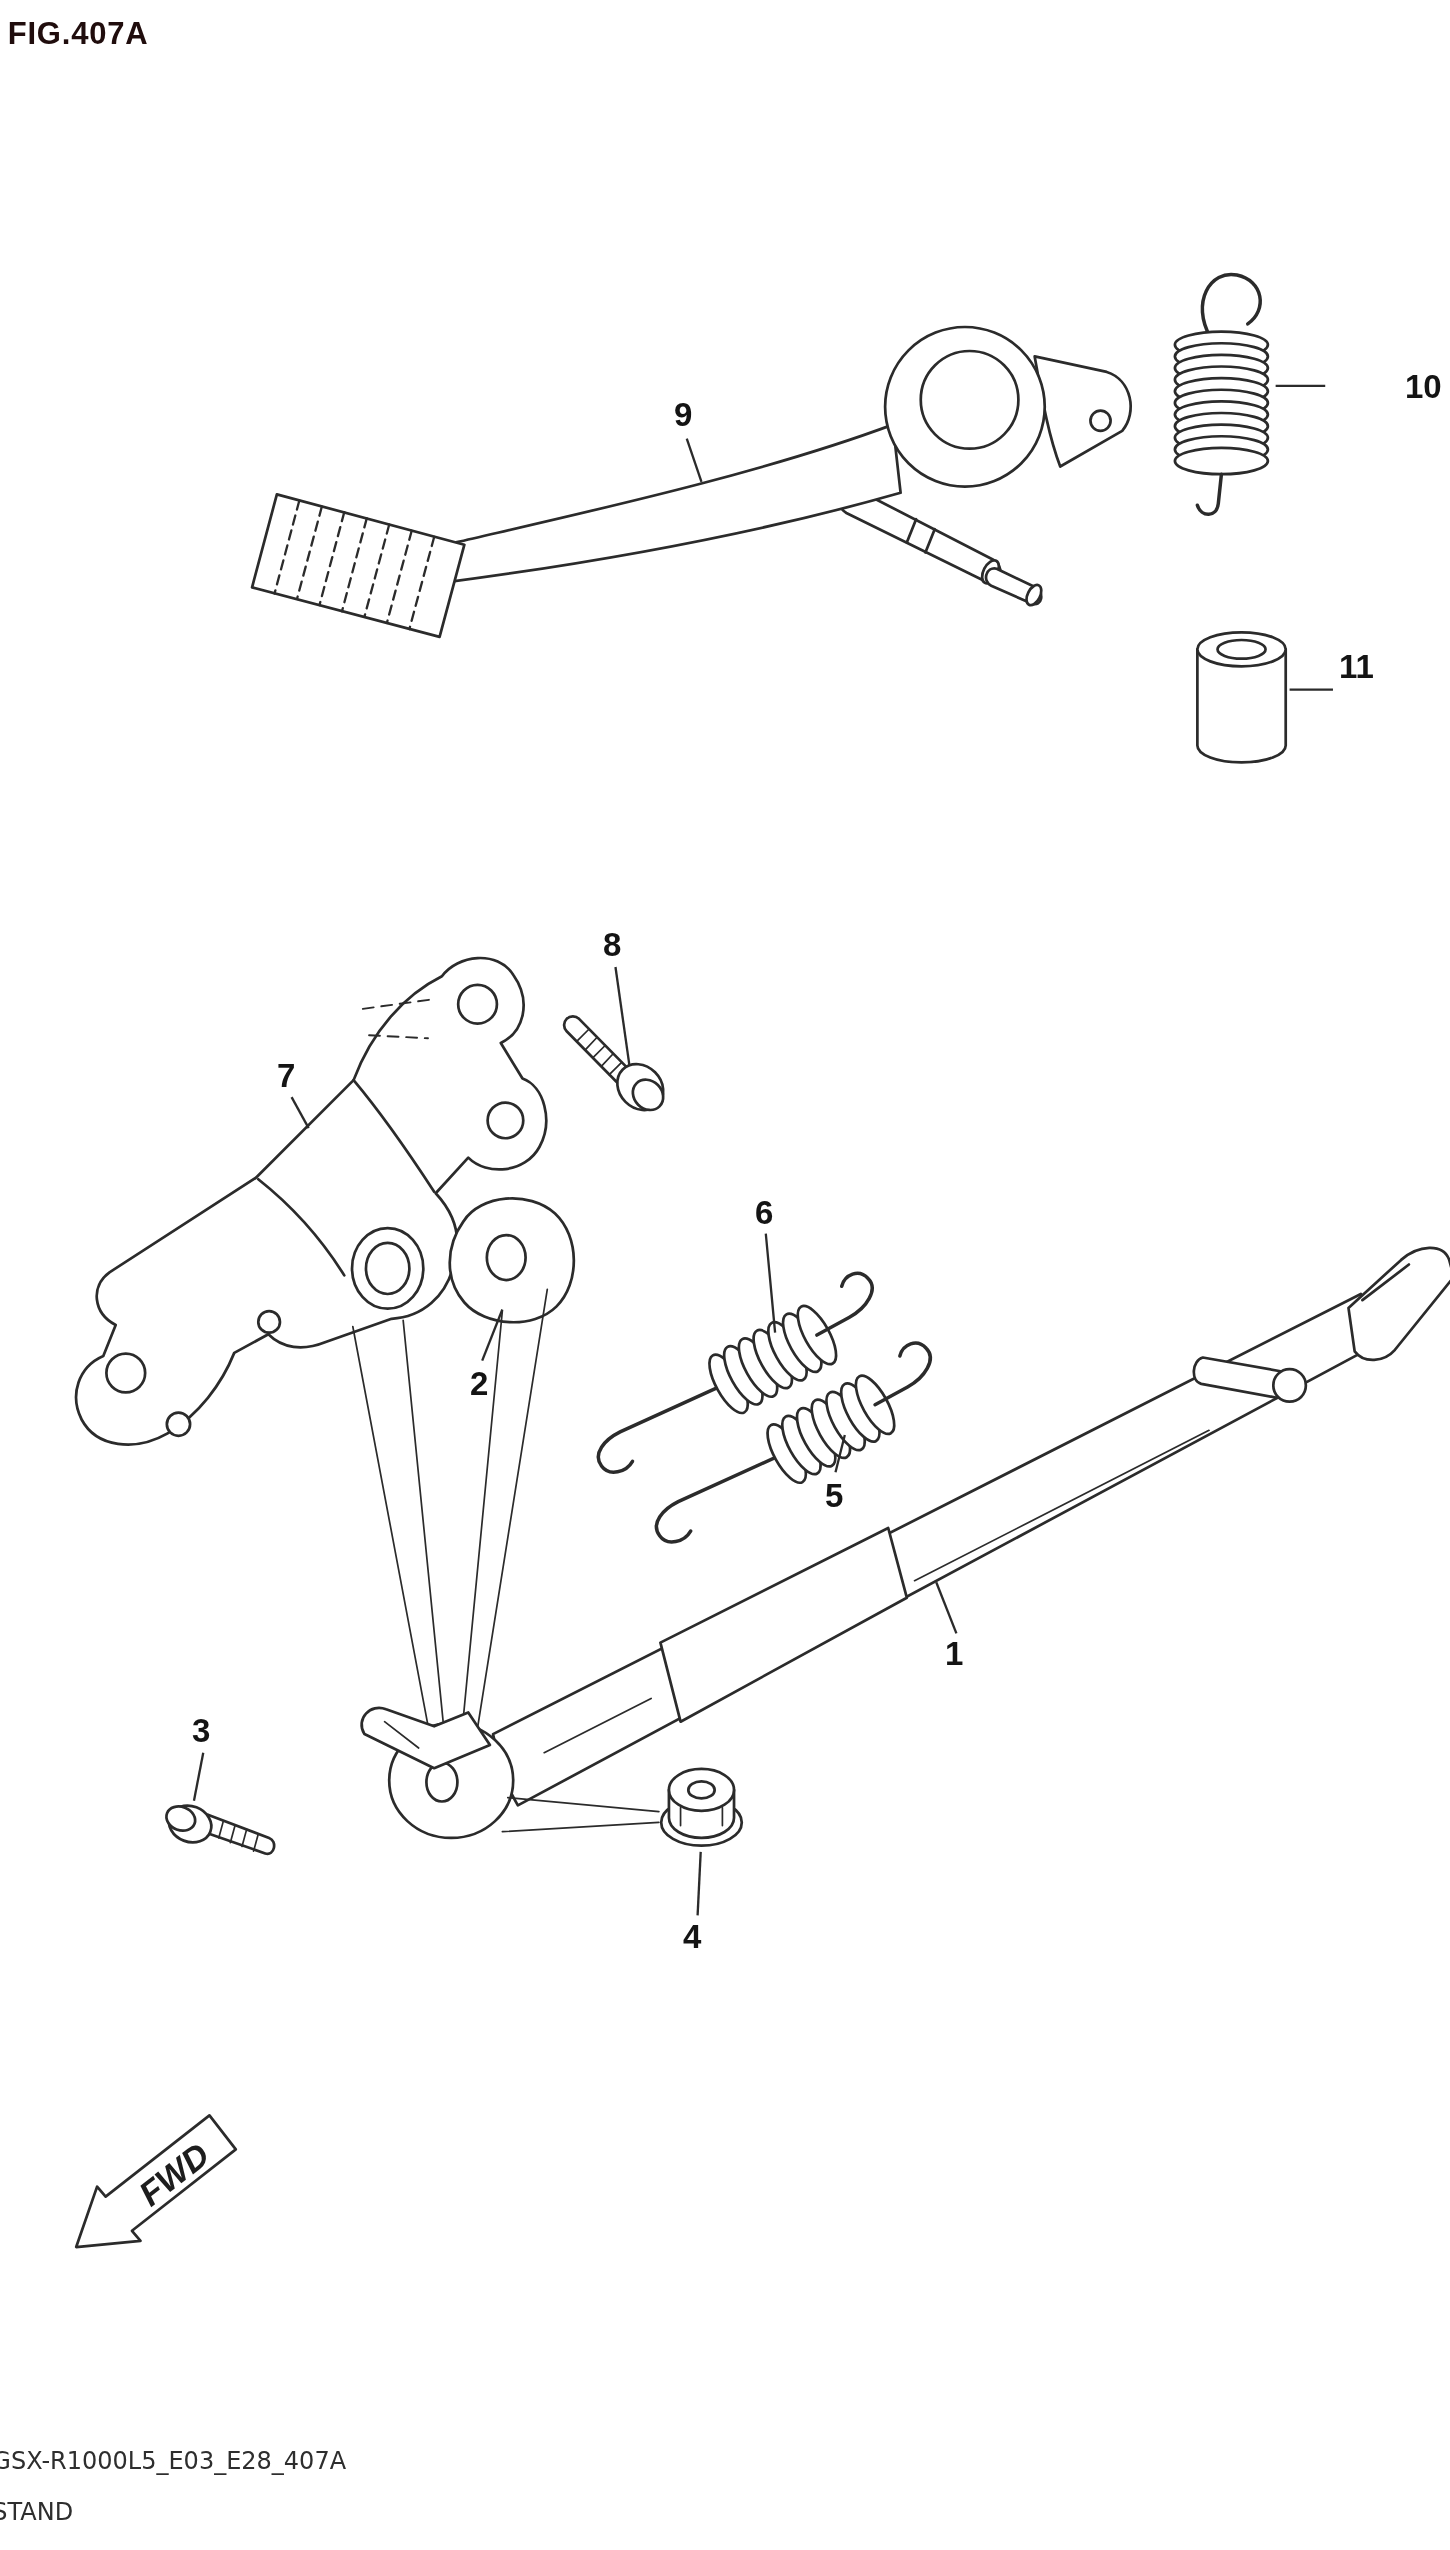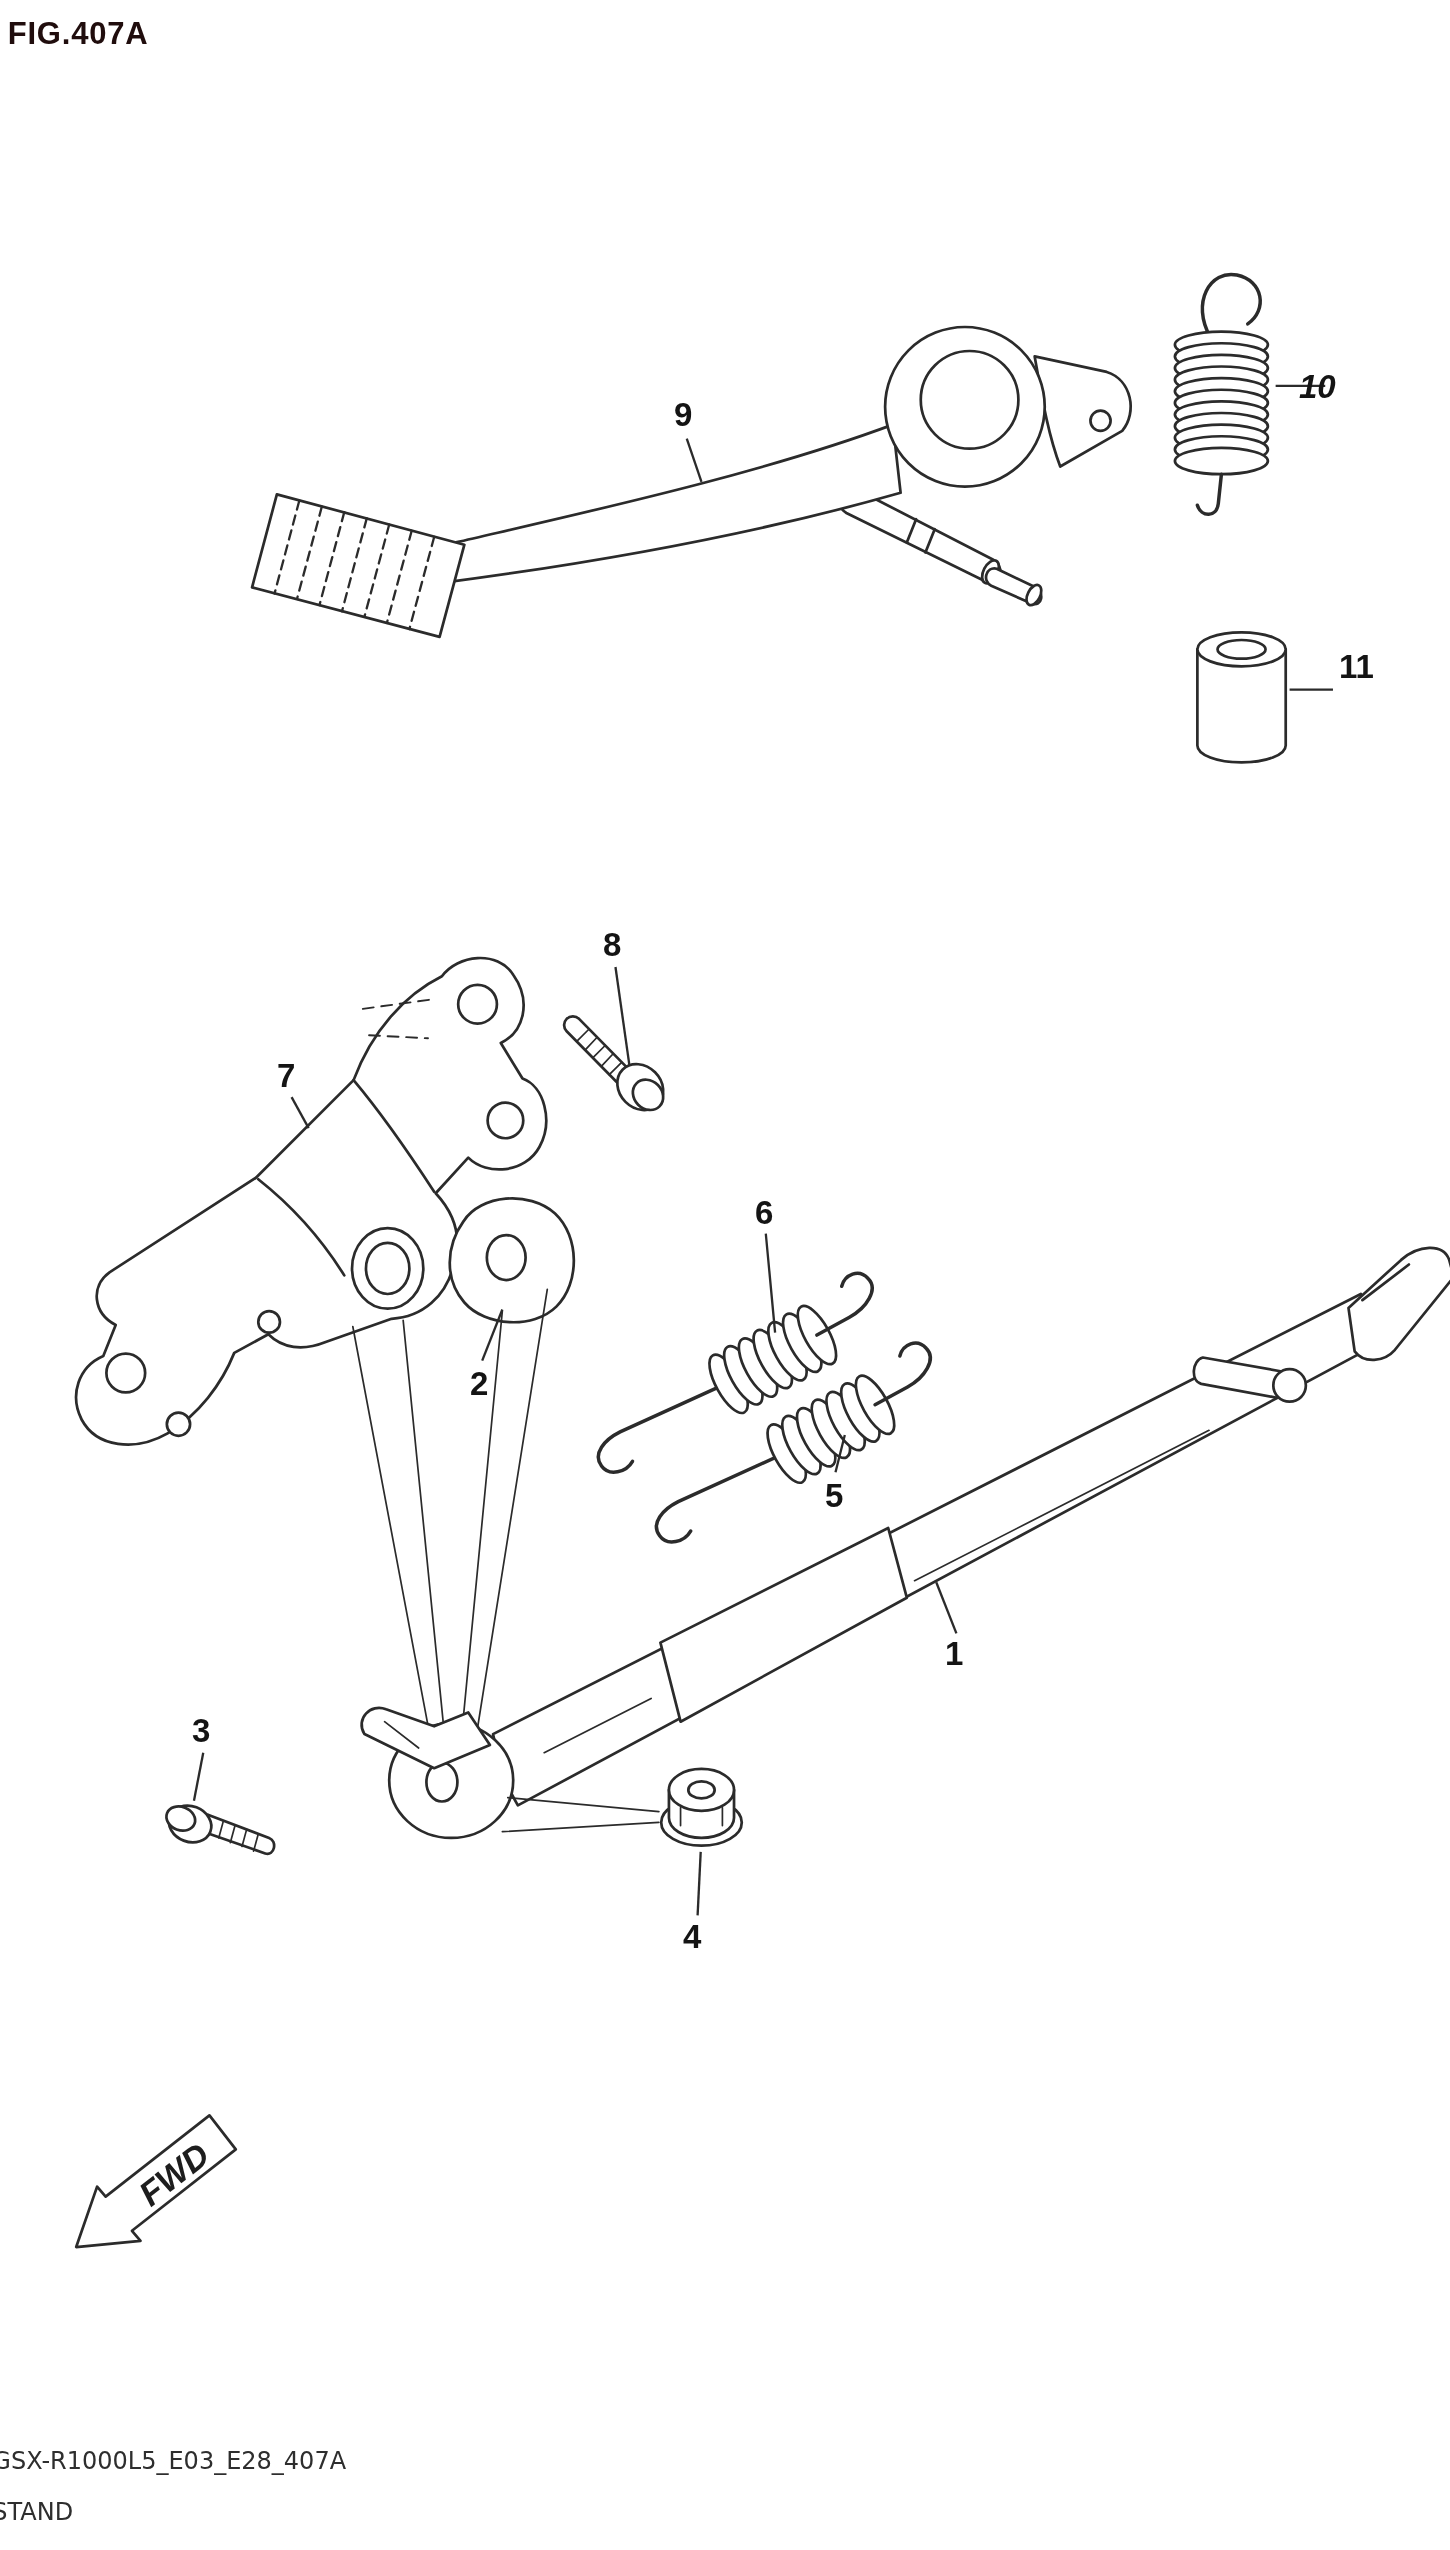--- a/index.html
+++ b/index.html
@@ -213,20 +213,20 @@
 
   <div class="callout" style="left:945px; top:1637px;">1</div>
   <div class="callout" style="left:470px;  top:1367px;">2</div>
   <div class="callout" style="left:192px;  top:1714px;">3</div>
   <div class="callout" style="left:683px;  top:1920px;">4</div>
   <div class="callout" style="left:825px; top:1479px;">5</div>
   <div class="callout" style="left:755px;  top:1196px;">6</div>
   <div class="callout" style="left:277px;  top:1059px;">7</div>
   <div class="callout" style="left:603px;  top:928px;">8</div>
   <div class="callout" style="left:674px;  top:398px;">9</div>
-  <div class="callout" style="left:1299px; top:370px;font-style:italic;">10</div>
+  <div class="callout" style="left:1405px; top:370px;">10</div>
   <div class="callout" style="left:1339px; top:650px;">11</div>
 
   <div class="footer-line footer-code">GSX-R1000L5_E03_E28_407A</div>
   <div class="footer-line footer-title">STAND</div>
 
 </div>
 
 
 </body></html>

